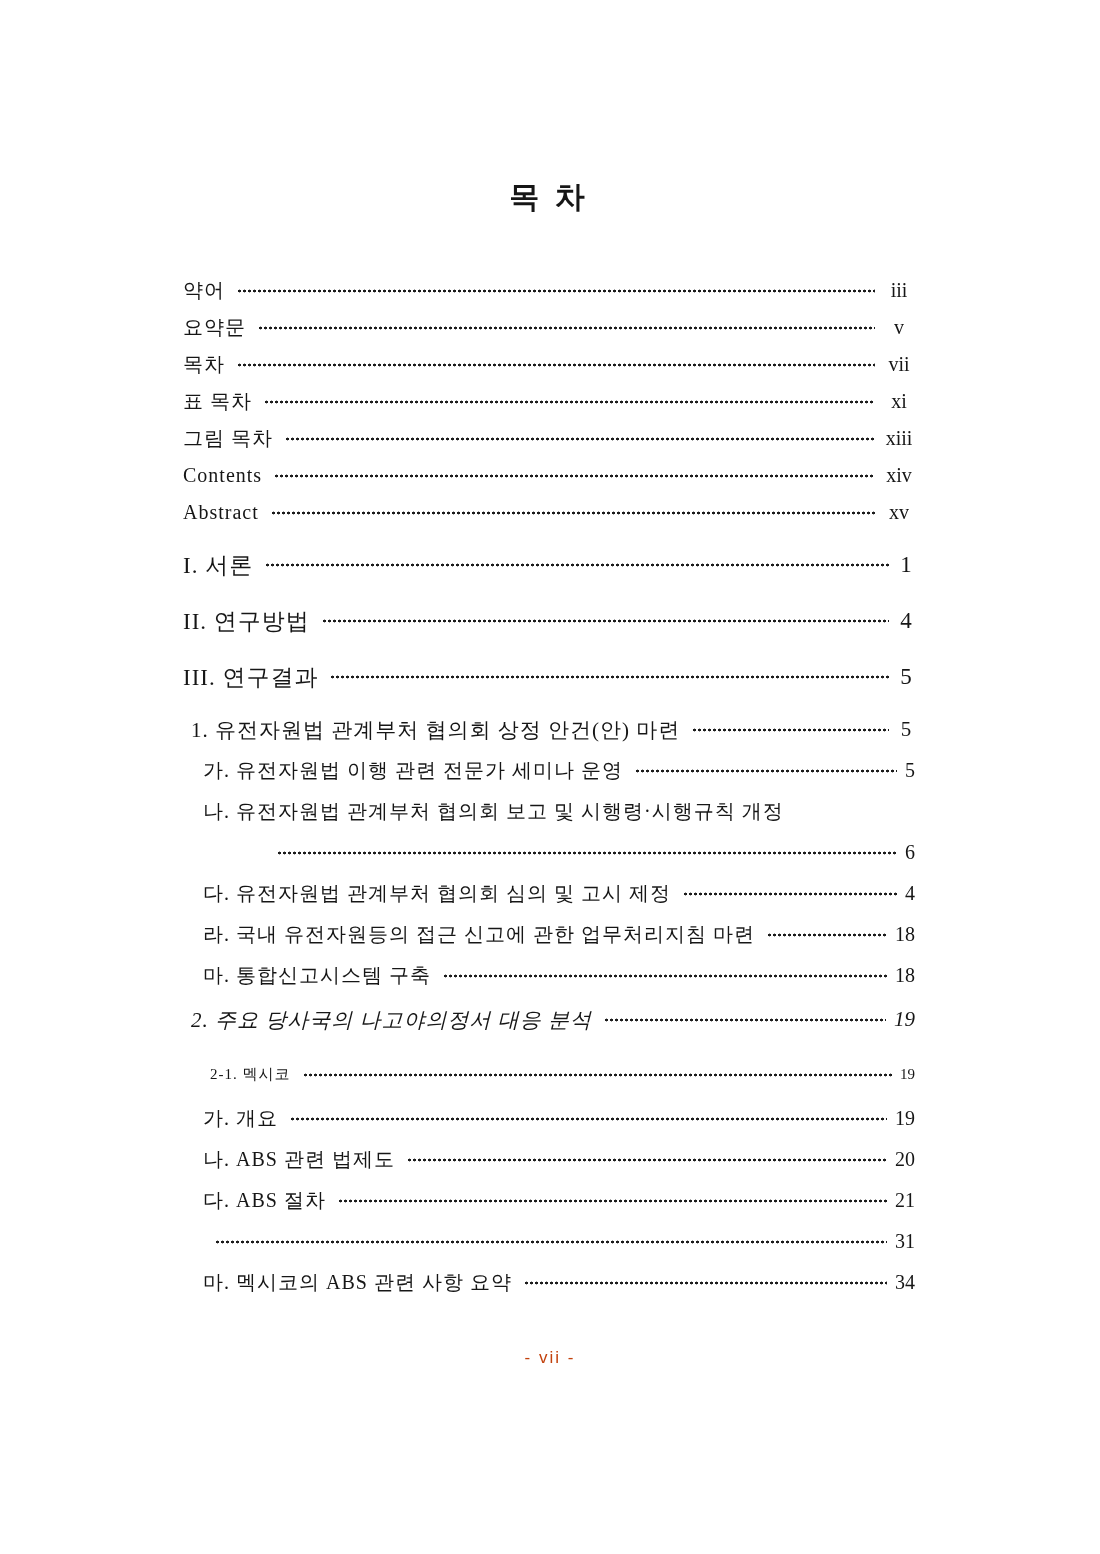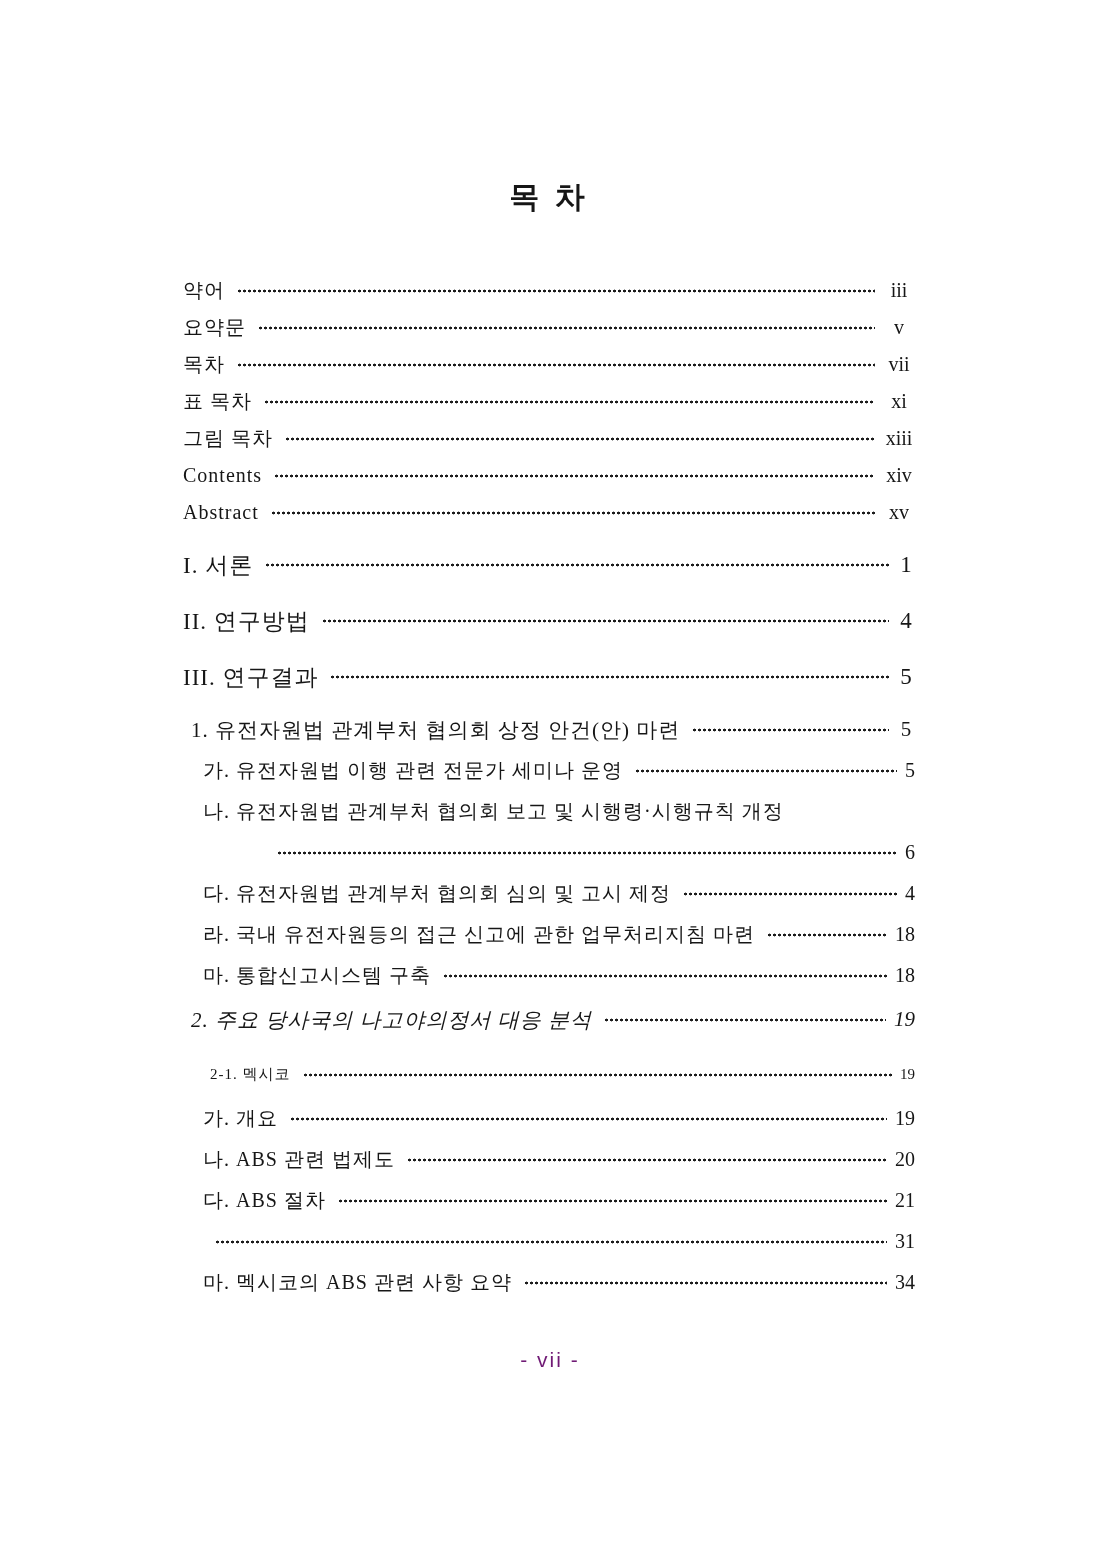--- a/index.html
+++ b/index.html
@@ -61,23 +61,23 @@
   .r-tall { height: 47px; font-style: italic; }
   .r-sub1b { height: 47px; font-size: 15px; padding-left: 27px; margin-top: 8px; }
   .r-sub2 { height: 41px; font-size: 20px; padding-left: 20px; }
   .r-wrap { height: 41px; font-size: 20px; padding-left: 82px; }
   .footer {
     position: absolute;
     top: 1348px; left: 0;
     width: 1100px;
     text-align: center;
     font-family: "Liberation Sans", "DejaVu Sans", sans-serif;
-    font-size: 21px;
+    font-size: 17px;
     letter-spacing: 2px;
-    color: #701a75;
+    color: #c2410c;
   }
 </style>
 </head>
 <body>
 
 <div class="page">
   <div class="column">
 
     <div class="doc-title">목 차</div>
 

